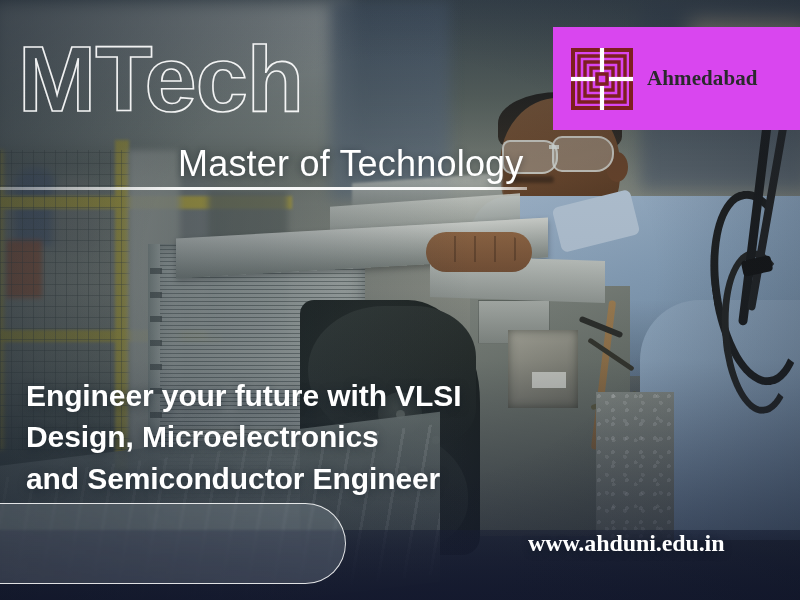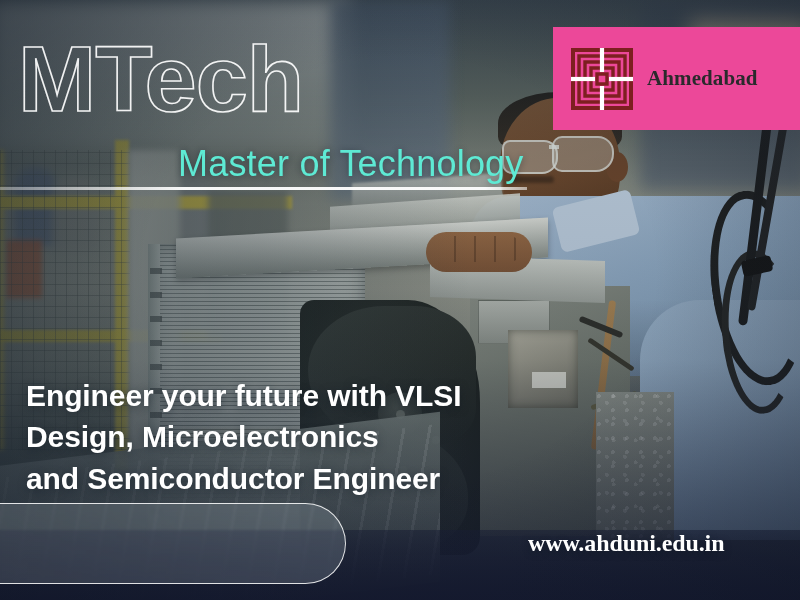--- a/index.html
+++ b/index.html
@@ -268,32 +268,32 @@
     color:transparent;
     -webkit-text-stroke:1.6px rgba(255,255,255,.92);
     text-stroke:1.6px rgba(255,255,255,.92);
     white-space:nowrap;
     transform:scaleX(1.02);
     transform-origin:left top;
   }
 
   .subtitle{
     position:absolute;left:178px;top:116px;
-    font-size:36px;font-weight:300;color:#5eead4;
+    font-size:36px;font-weight:300;color:#ffffff;
     letter-spacing:.2px;white-space:nowrap;
     text-shadow:0 1px 6px rgba(20,30,40,.45);
   }
   .divider{
     position:absolute;left:0;top:160px;width:527px;height:3px;
     background:linear-gradient(90deg,rgba(255,255,255,.35) 0%,rgba(255,255,255,.95) 35%,rgba(255,255,255,.95) 92%,rgba(255,255,255,.55) 100%);
   }
 
   .logo-box{
     position:absolute;left:553px;top:0;width:247px;height:103px;
-    background:#ec4899;display:flex;align-items:center;gap:14px;
+    background:#d946ef;display:flex;align-items:center;gap:14px;
     padding-left:18px;box-sizing:border-box;
   }
   .logo-mark{width:62px;height:62px;flex:0 0 62px;position:relative;}
   .logo-text{
     font-family:"Liberation Serif", serif;
     font-weight:700;font-size:21px;line-height:1.12;color:#2a2a2c;
     letter-spacing:.1px;
   }
 
   .headline{

